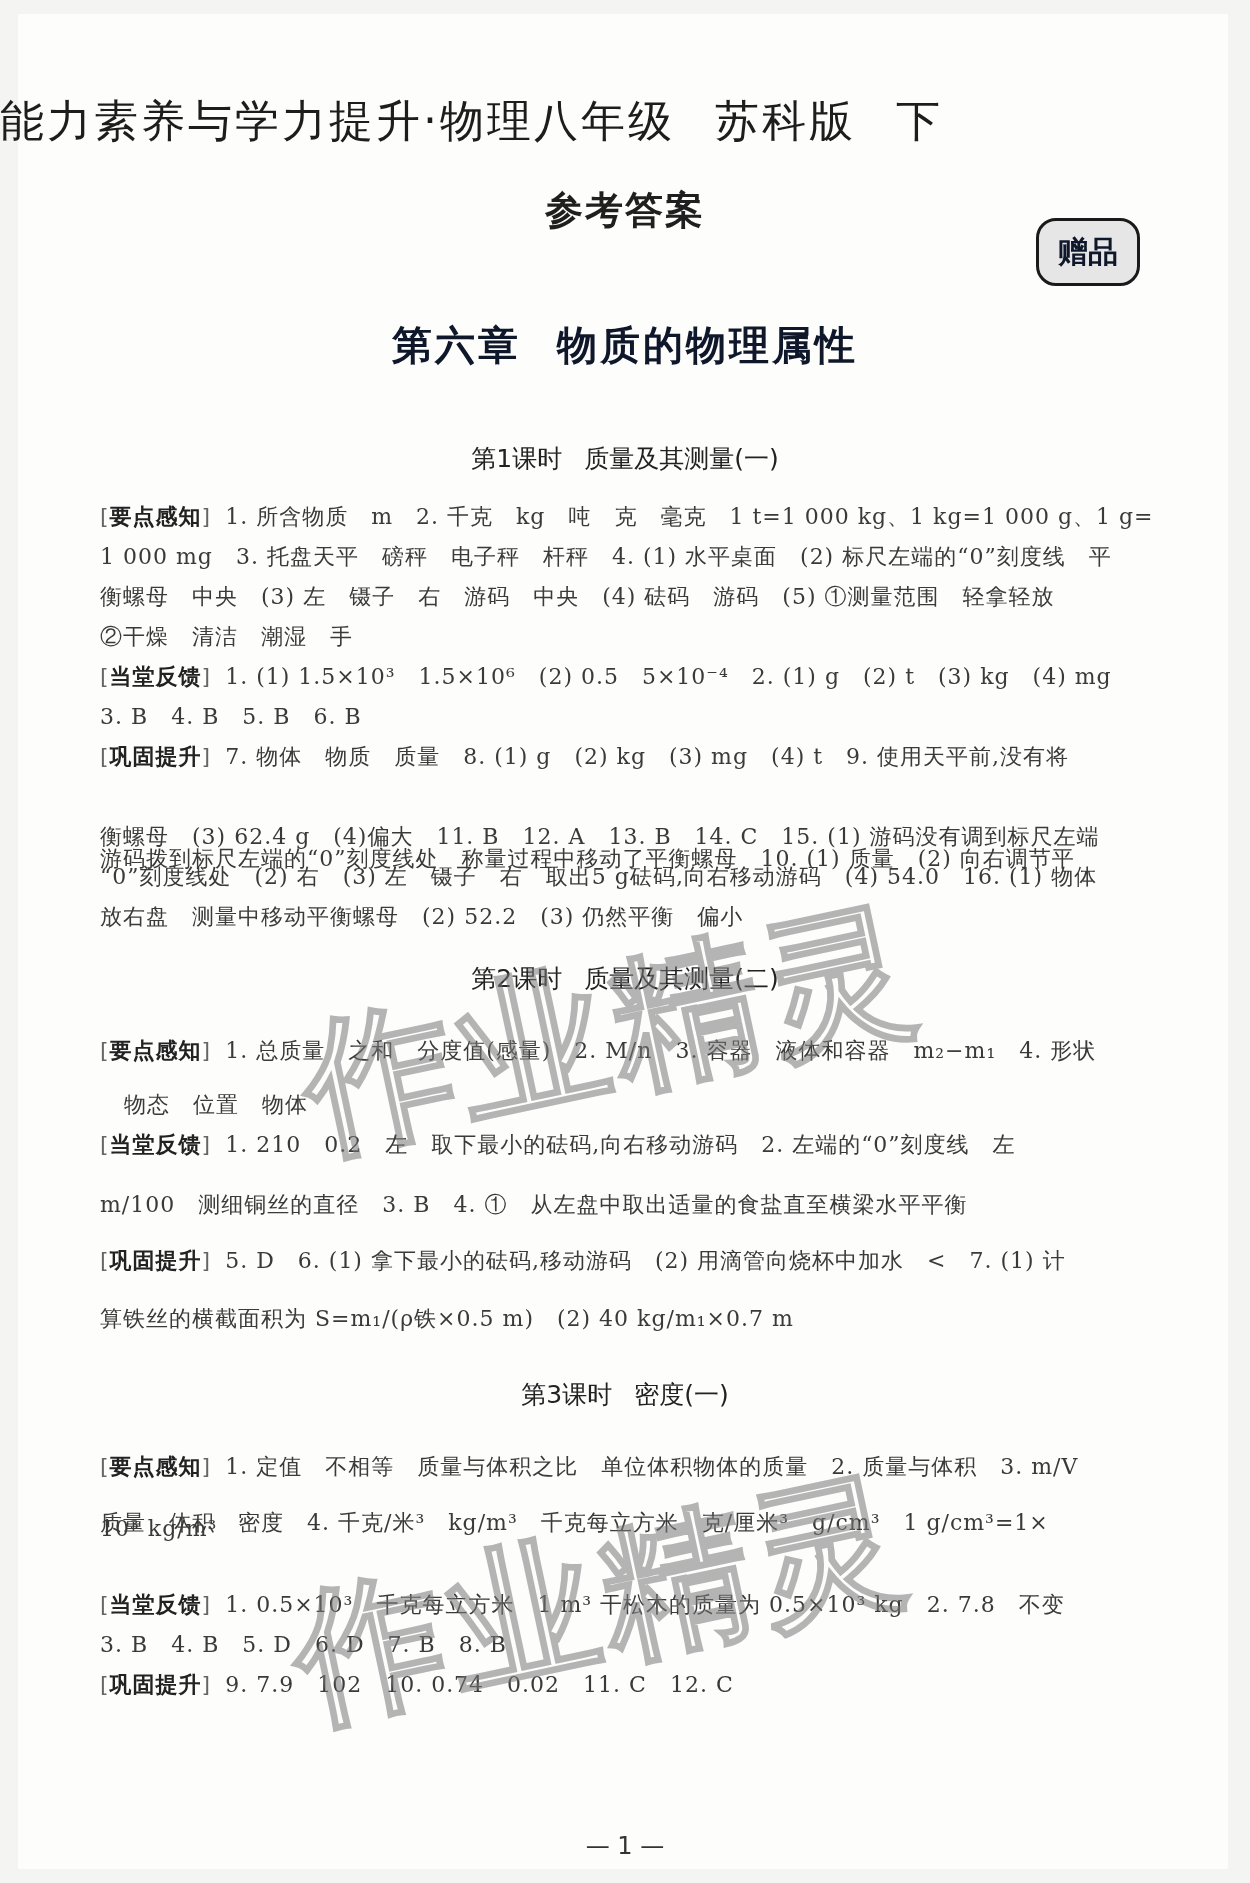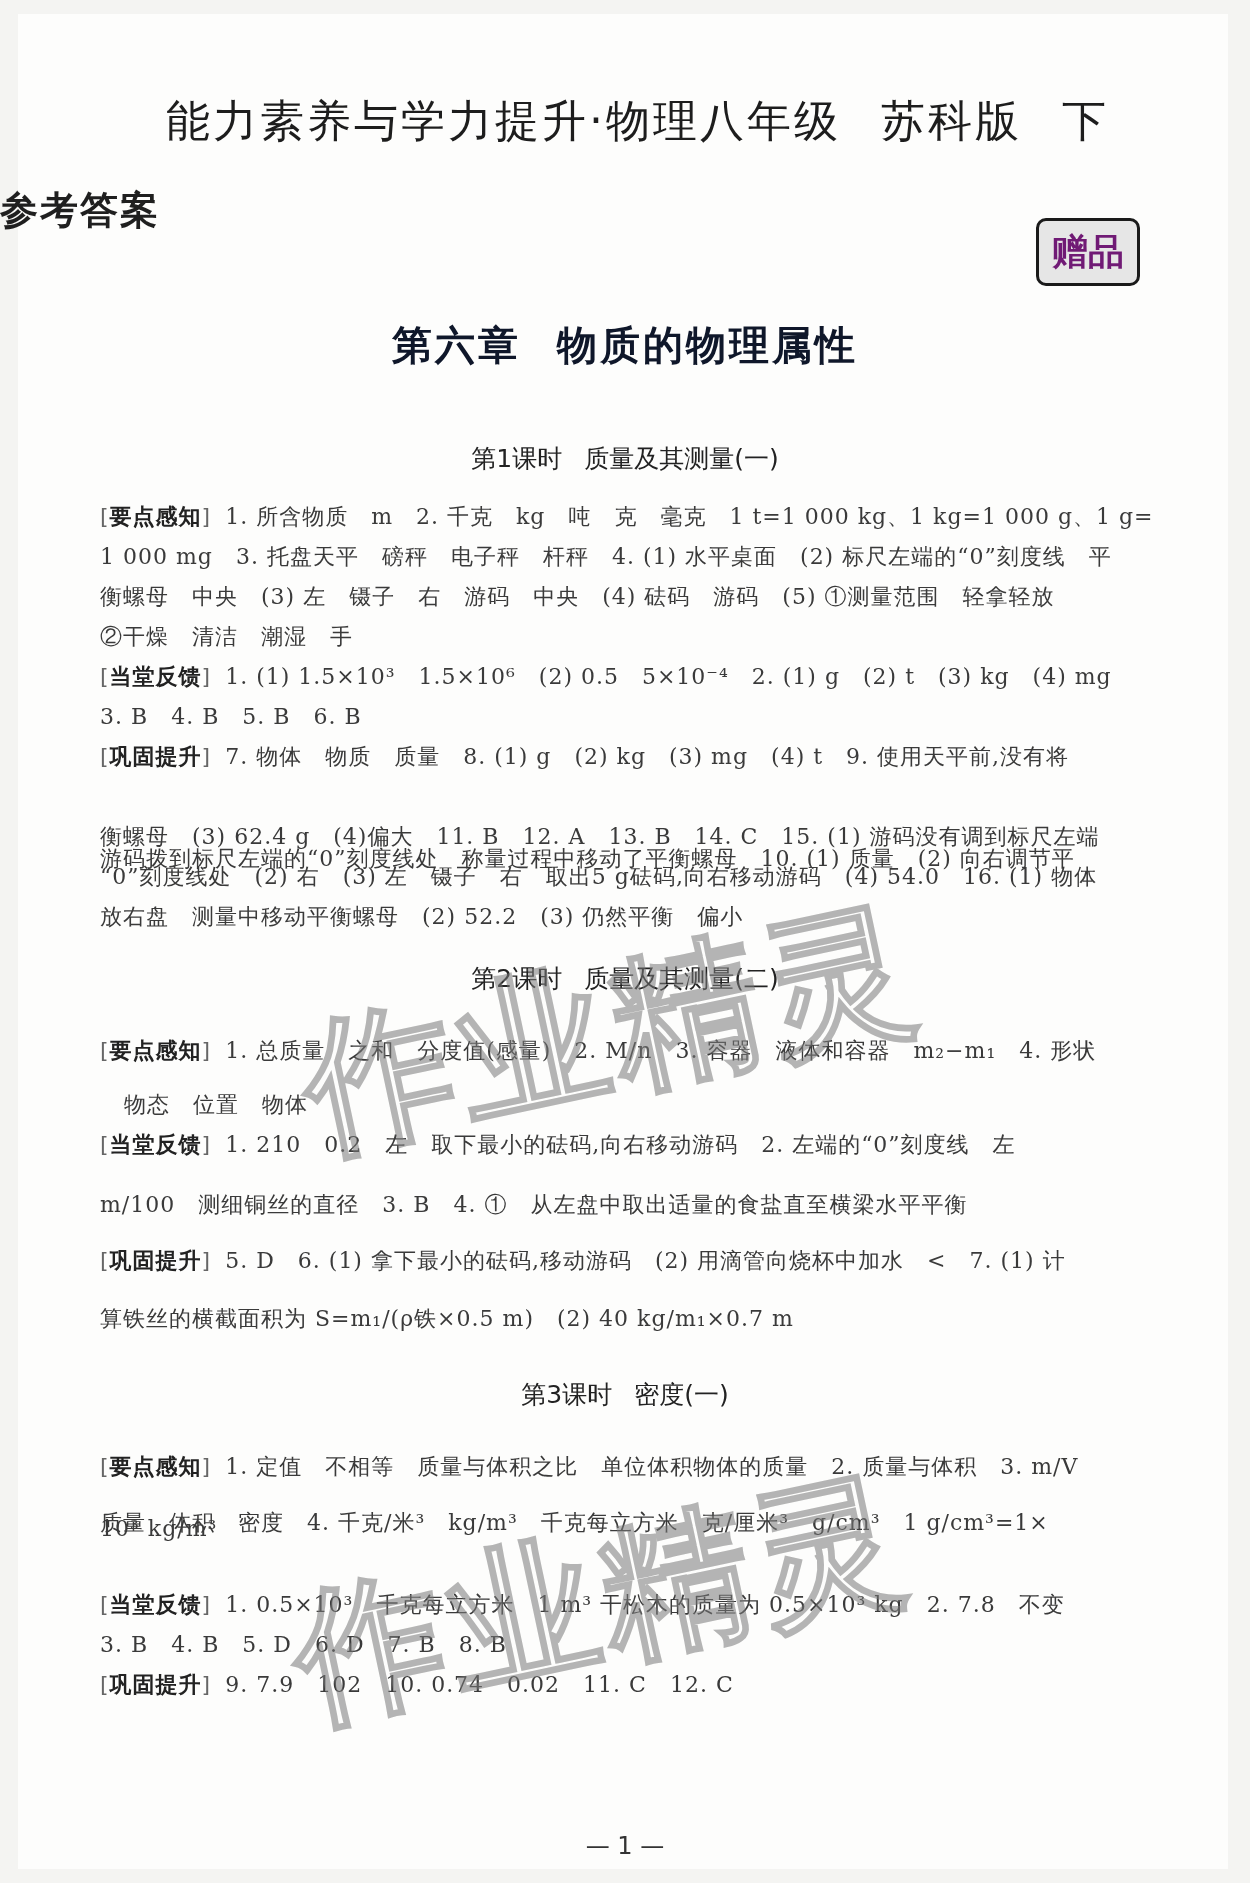--- a/index.html
+++ b/index.html
@@ -5,34 +5,34 @@
   html, body { margin: 0; padding: 0; }
   body {
     width: 1250px; height: 1883px; background: #f4f4f2; position: relative; overflow: hidden;
     font-family: "DejaVu Serif", "Liberation Serif", serif; color: #333;
   }
   .page {
     position: absolute; left: 18px; top: 14px; width: 1210px; height: 1855px;
     background: #fdfdfc;
   }
   .book-title {
-    position: absolute; left: 0; top: 92px; width: 1109px; text-align: right;
+    position: absolute; left: 0; top: 92px; width: 1109px; text-align: left;
     font-family: "DejaVu Sans", "Liberation Sans", sans-serif;
     font-size: 44px; letter-spacing: 3px; color: #1d1d1d; font-weight: normal;
   }
   .book-title .gap { display: inline-block; width: 40px; }
   .subtitle {
-    position: absolute; left: 0; top: 185px; width: 1250px; text-align: left;
+    position: absolute; left: 0; top: 185px; width: 1250px; text-align: center;
     font-size: 38px; font-weight: bold; color: #1f1f1f; letter-spacing: 2px;
   }
   .gift-badge {
     position: absolute; left: 1036px; top: 218px; width: 98px; height: 62px;
-    border: 3px solid #1a1a1a; border-radius: 10px; background: #e6e6e6;
+    border: 3px solid #1a1a1a; border-radius: 20px; background: #e6e6e6;
     font-family: "DejaVu Sans", "Liberation Sans", sans-serif;
-    font-size: 36px; font-weight: bold; text-align: center; line-height: 62px; color: #701a75;
+    font-size: 30px; font-weight: bold; text-align: center; line-height: 62px; color: #0f172a;
   }
   .chapter-title {
     position: absolute; left: 0; top: 318px; width: 1250px; text-align: center;
     font-size: 40px; font-weight: bold; color: #0f172a; letter-spacing: 3px;
   }
   .chapter-title .gap { display: inline-block; width: 36px; }
   .lesson-title {
     position: absolute; left: 0; width: 1250px; text-align: center;
     font-size: 25px; color: #222; font-family: "DejaVu Sans", "Liberation Sans", sans-serif;
   }

